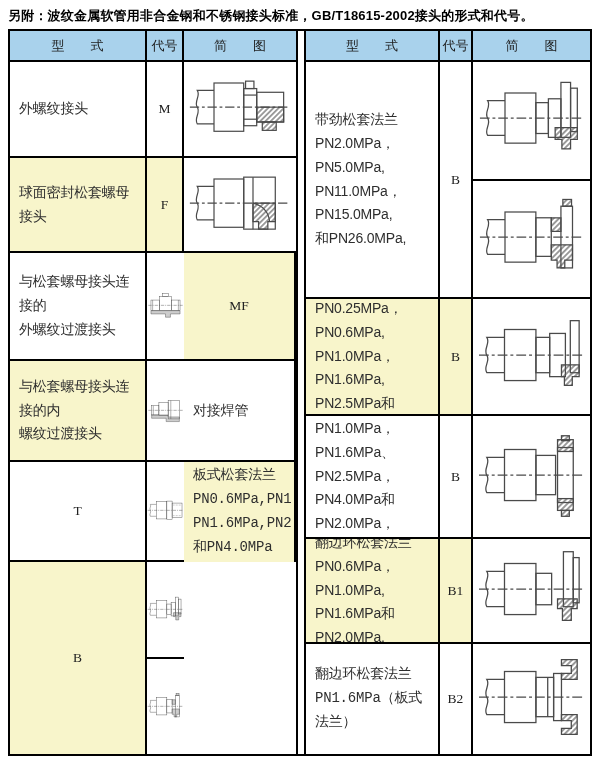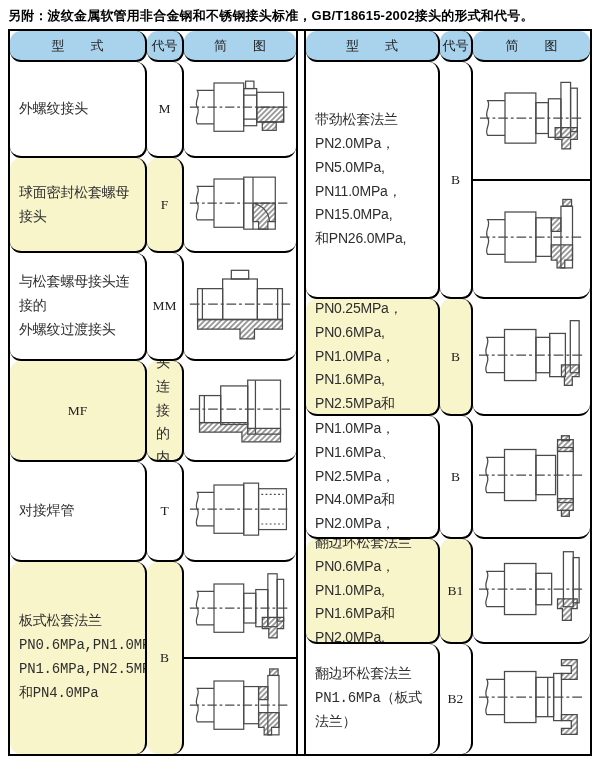--- a/index.html
+++ b/index.html
@@ -27,21 +27,20 @@
   .tbl-right {
     flex:1; border-left:2px solid #000;
     grid-template-columns:134px 33px 1fr;
     grid-template-rows:31px 237px 117px 123px 105px 1fr;
   }
   .cell {
     border-right:2px solid #000; border-bottom:2px solid #000;
     box-sizing:border-box; background:#fff;
     display:flex; align-items:center; justify-content:center;
     overflow:hidden;
-    border-radius:11px;
   }
   .lastcol { border-right:none; }
   .lastrow { border-bottom:none;font-family:Liberation Mono, monospace; }
   .hd {
     background:#a9d2ec; font-size:13px; color:#1c1c1c;
     justify-content:center;
   }
   .type {
     justify-content:flex-start; text-align:left;
     padding:4px 4px 4px 9px;
@@ -118,21 +117,20 @@
             <line x1="70" y1="12" x2="70" y2="68"></line>
             <path d="M70,40 q16,4 18,20"></path>
             <path d="M70,40 H94 V60 h-8 v8 H76 v-8 h-6 Z" fill="url(#hatch)"></path>
             <use href="#cline"></use>
           </g>
         </svg>
       </div>
 
       <div class="cell type">与松套螺母接头连接的
 外螺纹过渡接头</div>
-      <div class="cell code">MM</div>
       <div class="cell diag lastcol">
         <svg class="dg" viewBox="0 0 112 84" width="108" height="88">
           <g stroke="#4a4a4a" stroke-width="1.3" fill="none">
             <rect x="12" y="24" width="26" height="32"></rect>
               <line x1="17" y1="24" x2="17" y2="56"></line>
             <rect x="38" y="14" width="36" height="42"></rect>
             <rect x="47" y="5" width="18" height="9"></rect>
             <rect x="74" y="24" width="26" height="32"></rect>
               <line x1="95" y1="24" x2="95" y2="56"></line>
             <path d="M12,56 H100 V66 H71 V76 H56 V66 H12 Z" fill="url(#hatch)"></path>

